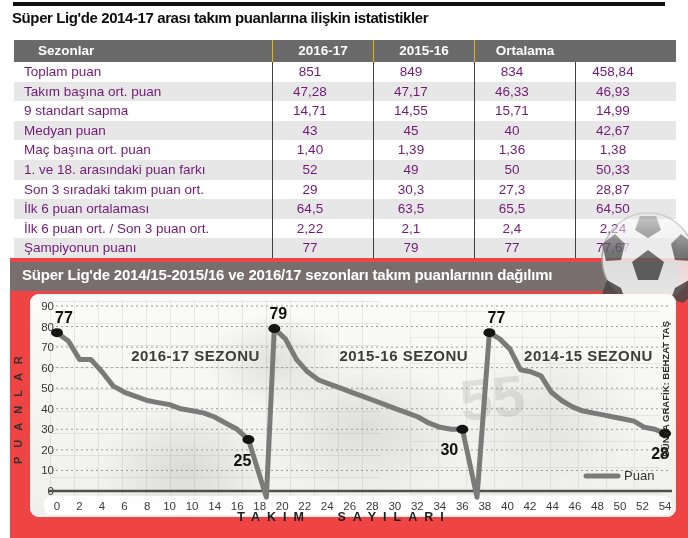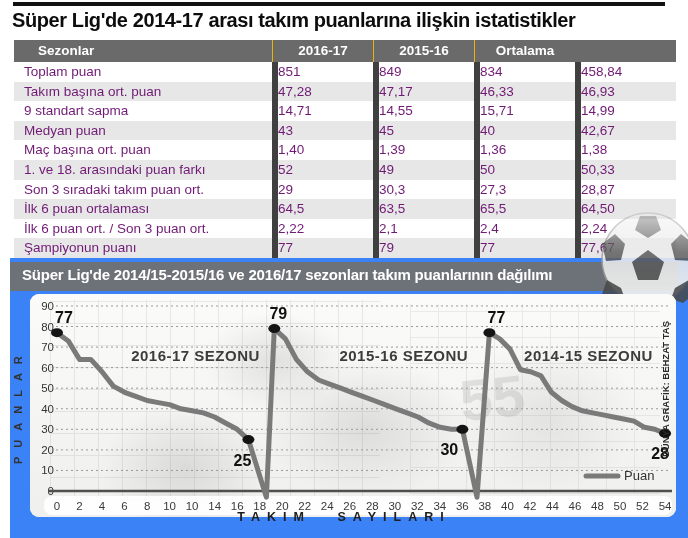--- a/index.html
+++ b/index.html
@@ -2,35 +2,35 @@
 <html><head>
 <meta charset="utf-8">
 <style>
   * { margin:0; padding:0; box-sizing:border-box; }
   html,body { width:688px; height:538px; }
   body { font-family:"Liberation Sans", sans-serif; background:#ffffff; position:relative; overflow:hidden; }
 
   .top-rule { position:absolute; left:13px; top:2px; width:652px; height:4px; background:#111; }
 
   .main-title { position:absolute; left:12px; top:9px; width:668px;
-    font-size:20px; font-weight:bold; color:#0d0d0d; letter-spacing:-0.4px; white-space:nowrap; }
+    font-size:15px; font-weight:bold; color:#0d0d0d; letter-spacing:-0.4px; white-space:nowrap; }
 
   
   .stats-table { position:absolute; left:14px; top:40px; width:662px; font-size:13.5px; }
   .t-head { display:flex; background:#6a6a6a; color:#fff; font-weight:bold; height:22px; line-height:22px; }
   .t-head .c0 { text-align:left; padding-left:24px; }
   .t-head .cv { text-align:center; border-left:1px solid #eab308; }
   .t-row { display:flex; height:19.6px; line-height:19.6px; color:#701a75; background:#fff; }
   .t-row.alt { background:#e7e7e7; }
   .c0 { width:258px; text-align:left; padding-left:10px; white-space:nowrap; }
-  .cv { width:101px; text-align:left; padding-right:26px; border-left:6px solid #404040; }
+  .cv { width:101px; text-align:center; padding-right:26px; border-left:1px solid #404040; }
   .t-head .cv { padding-right:0; }
 
   
-  .chart-section { position:absolute; left:10px; top:258px; width:678px; height:280px; background:#3b82f6; }
+  .chart-section { position:absolute; left:10px; top:258px; width:678px; height:280px; background:#ef4444; }
 
   .chart-title-bar { position:absolute; left:0; top:4px; width:668px; height:29px;
     background:rgba(113,113,113,0.94); z-index:2; }
   .chart-title { position:absolute; left:12px; top:8px; width:650px; z-index:4;
     font-size:15px; font-weight:bold; color:#fff; letter-spacing:-0.2px; white-space:nowrap; }
 
   .ball { position:absolute; left:583px; top:-54px; width:110px; height:110px; z-index:3; }
 
   .panel { position:absolute; left:20px; top:36px; width:646px; height:223px;
     background:#f7f7f6; border-radius:9px; overflow:hidden; z-index:5; }

